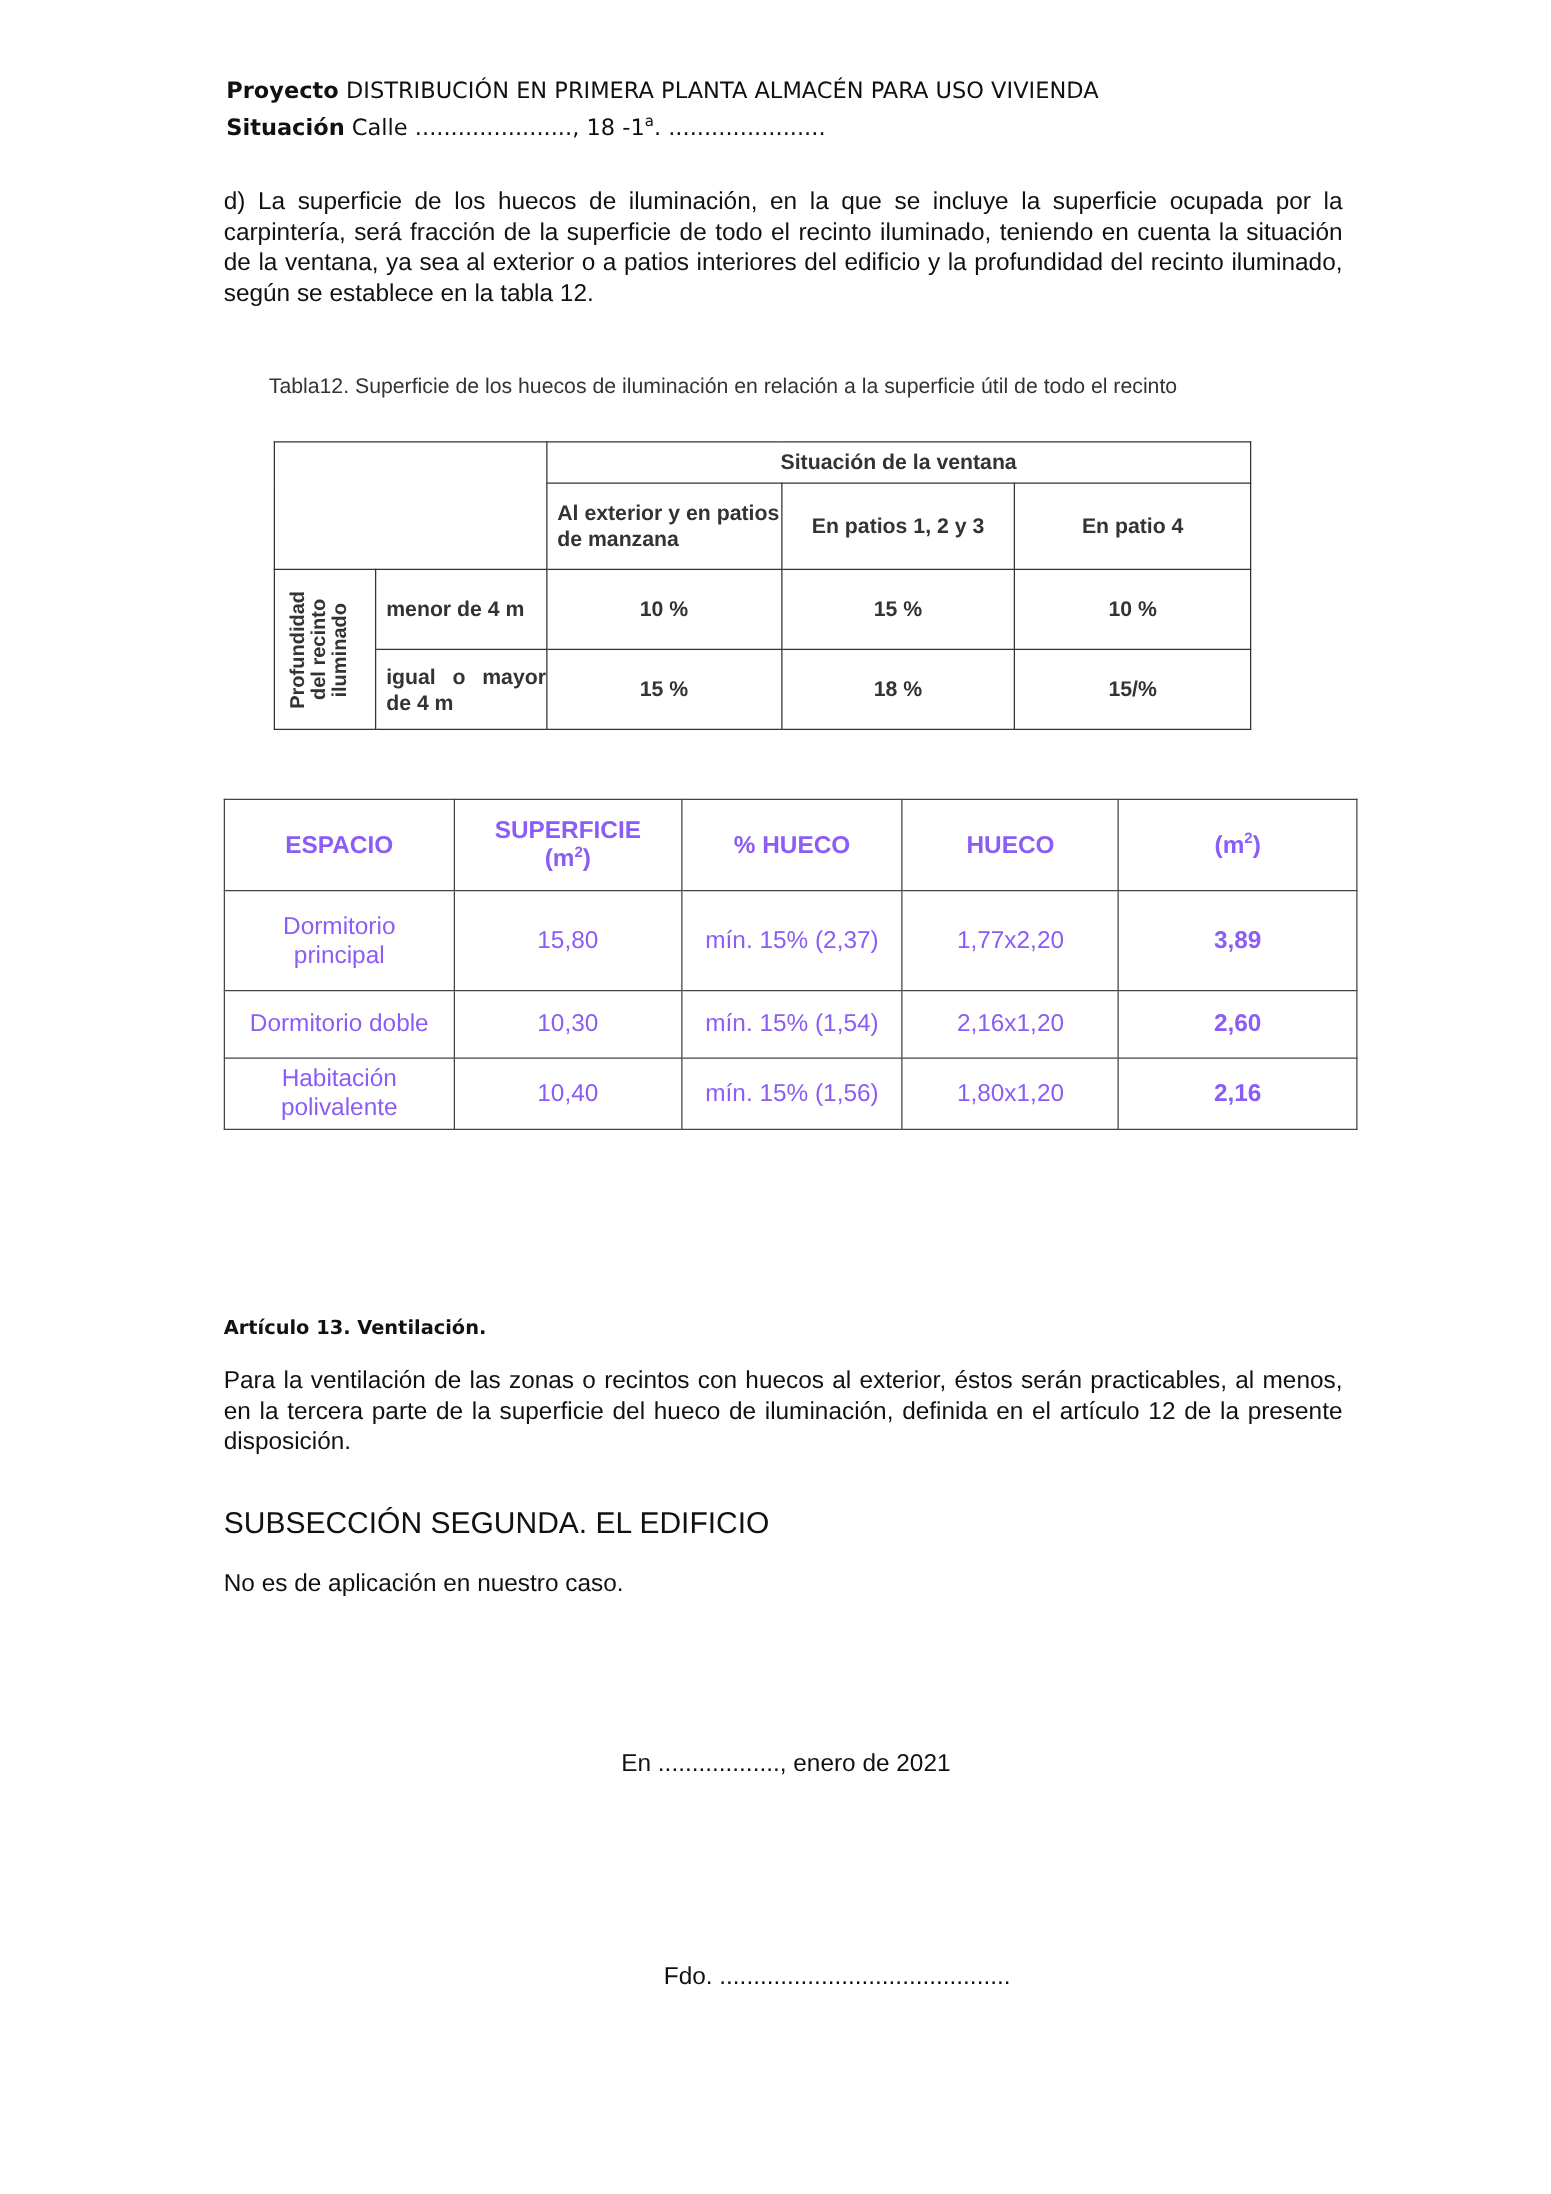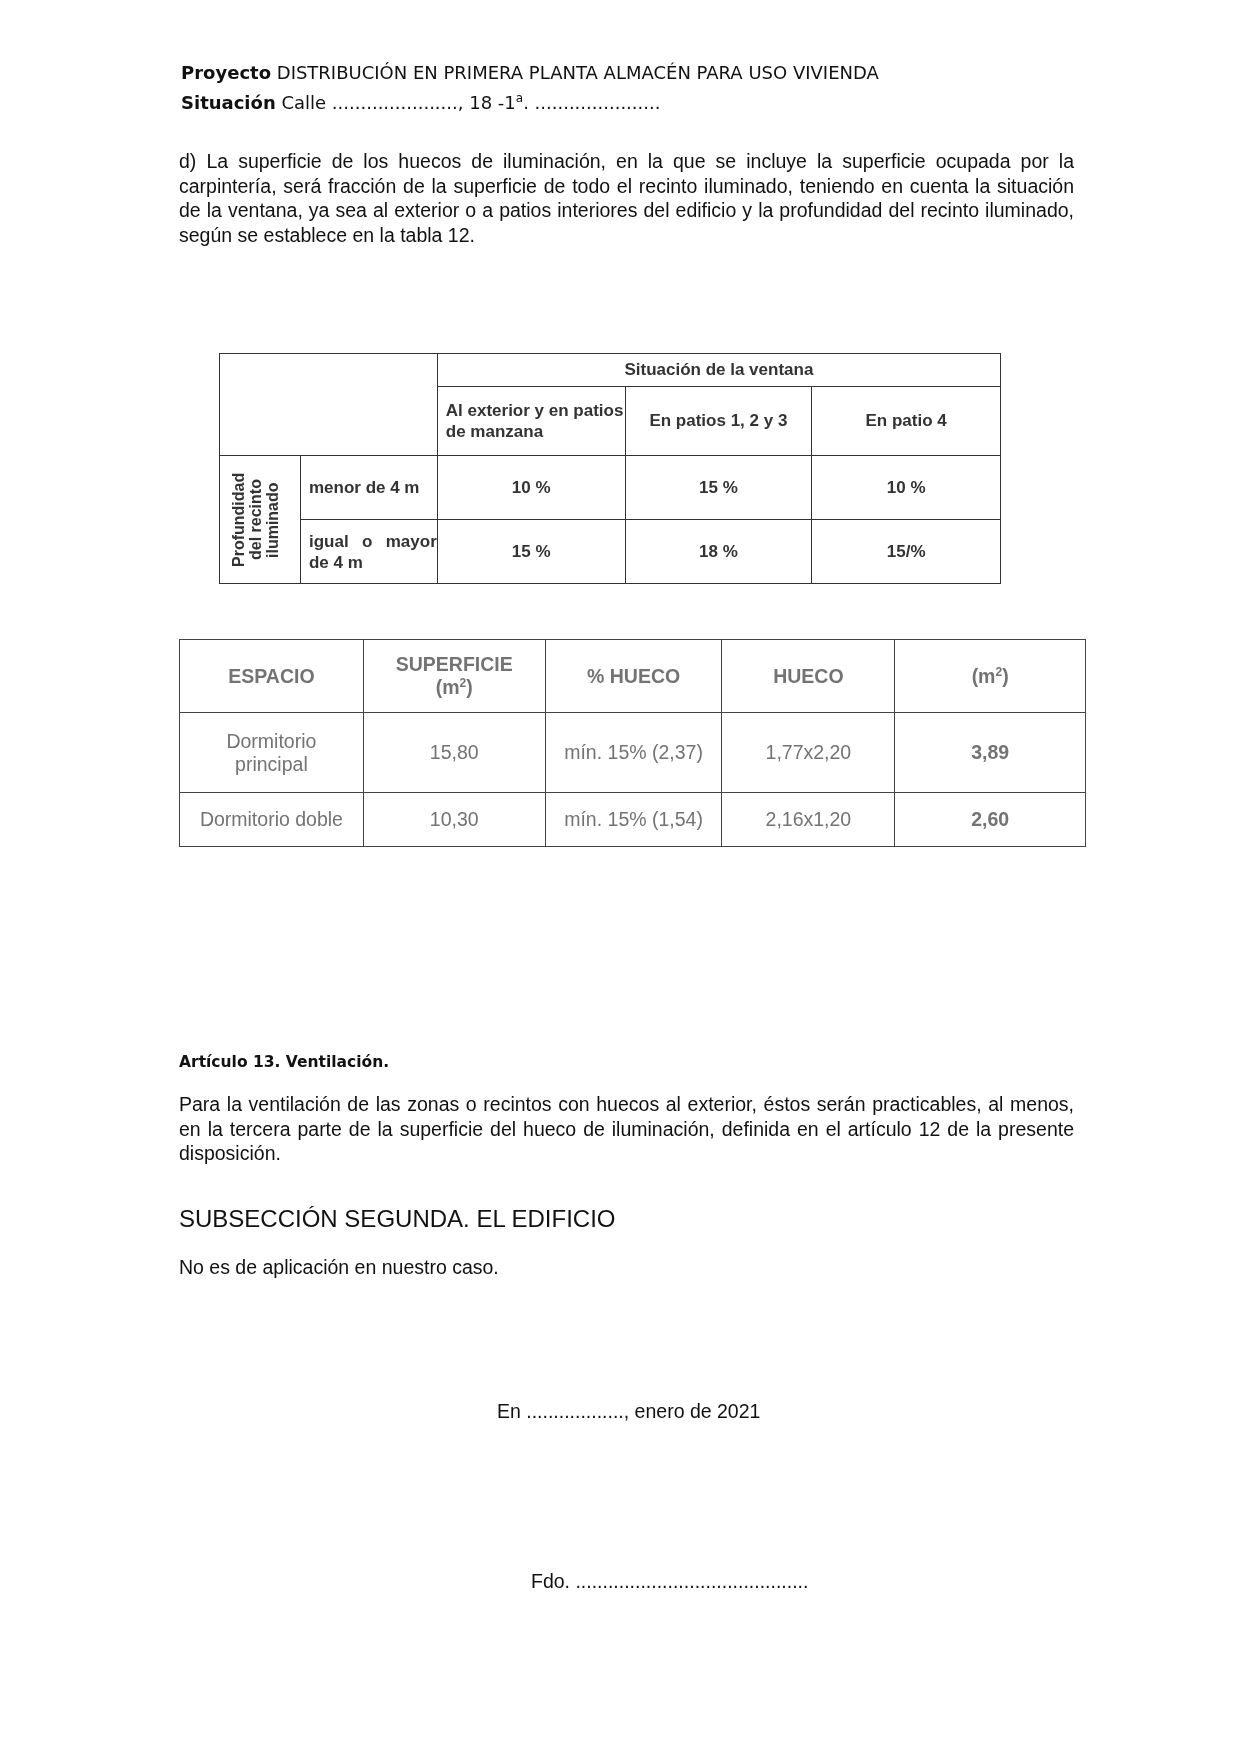--- a/index.html
+++ b/index.html
@@ -7,21 +7,21 @@
   .abs { position: absolute; }
   .hdr { font-family: "DejaVu Sans", sans-serif; font-size: 18px; color: #111; white-space: nowrap; }
   .hdr b { font-weight: bold; }
   .para { font-size: 19.5px; line-height: 24.5px; text-align: justify; text-align-last: left; }
   .t12cap { font-size: 17px; line-height: 22px; color: #333; }
   table { border-collapse: collapse; }
   .t12 { position: absolute; left: 219px; top: 353px; width: 782px; height: 231px; font-size: 17px; color: #333; }
   .t12 td { border: 1.5px solid #333; text-align: center; vertical-align: middle; padding: 0; font-weight: bold; }
   .t12 .left { text-align: left; padding-left: 8px; }
   .vert { writing-mode: vertical-rl; transform: rotate(180deg); font-size: 16px; line-height: 17px; text-align: center; margin: 0 auto; }
-  .main { position: absolute; left: 179px; top: 639px; width: 907px; font-size: 19.5px; color: #737373; }
+  .main { position: absolute; left: 179px; top: 639px; width: 907px; font-size: 19.5px; color: #8b5cf6; }
   .main td, .main th { border: 1.4px solid #444; text-align: center; vertical-align: middle; padding: 0 4px; line-height: 23px; }
   .main th { font-weight: bold; font-size: 19.5px; }
   .main .b { font-weight: bold; }
   sup { font-size: 12px; line-height: 0; }
   .art { font-family: "DejaVu Sans", sans-serif; font-weight: bold; font-size: 15.5px; }
   .sub { font-size: 24px; }
   .center { font-size: 19.5px; white-space: nowrap; }
 </style>
 </head>
 <body>
@@ -31,20 +31,21 @@
   <span>DISTRIBUCIÓN EN PRIMERA PLANTA ALMACÉN PARA USO VIVIENDA</span>
 </div>
 <div class="abs hdr" style="left:181px; top:92px;">
   <b>Situación</b>
   <span>Calle ......................, 18 -1</span><sup>a</sup><span>. ......................</span>
 </div>
 
 <div class="abs para" style="left:179px; top:149px; width:895px;">d) La superficie de los huecos de iluminación, en la que se incluye la superficie ocupada por la carpintería, será fracción de la superficie de todo el recinto iluminado, teniendo en cuenta la situación de la ventana, ya sea al exterior o a patios interiores del edificio y la profundidad del recinto iluminado, según se establece en la tabla 12.</div>
 
 <div class="abs t12cap" style="left:188px; top:298px; width:880px;">
+  <div style="padding-left:27px;">Tabla12. Superficie de los huecos de iluminación en relación a la superficie útil de todo el recinto</div>
 </div>
 
 <table class="t12">
   <colgroup>
       <col style="width:81px">
       <col style="width:137px">
       <col style="width:188px">
       <col style="width:187px">
       <col style="width:189px">
     </colgroup>
@@ -105,20 +106,30 @@
     <td>1,77x2,20</td>
     <td class="b">3,89</td>
   </tr>
   <tr style="height:54px">
     <td>Dormitorio doble</td>
     <td>10,30</td>
     <td>mín. 15% (1,54)</td>
     <td>2,16x1,20</td>
     <td class="b">2,60</td>
   </tr>
+  <tr style="height:57px">
+    <td>
+          <div>Habitación</div>
+          <div>polivalente</div>
+        </td>
+    <td>10,40</td>
+    <td>mín. 15% (1,56)</td>
+    <td>1,80x1,20</td>
+    <td class="b">2,16</td>
+  </tr>
 </tbody>
   </table>
 
 <div class="abs art" style="left:179px; top:1053px;">Artículo 13. Ventilación.</div>
 <div class="abs para" style="left:179px; top:1092px; width:895px;">Para la ventilación de las zonas o recintos con huecos al exterior, éstos serán practicables, al menos, en la tercera parte de la superficie del hueco de iluminación, definida en el artículo 12 de la presente disposición.</div>
 
 <div class="abs sub" style="left:179px; top:1205px;">SUBSECCIÓN SEGUNDA. EL EDIFICIO</div>
 <div class="abs center" style="left:179px; top:1256px;">No es de aplicación en nuestro caso.</div>
 
 <div class="abs center" style="left:497px; top:1400px;">En .................., enero de 2021</div>

